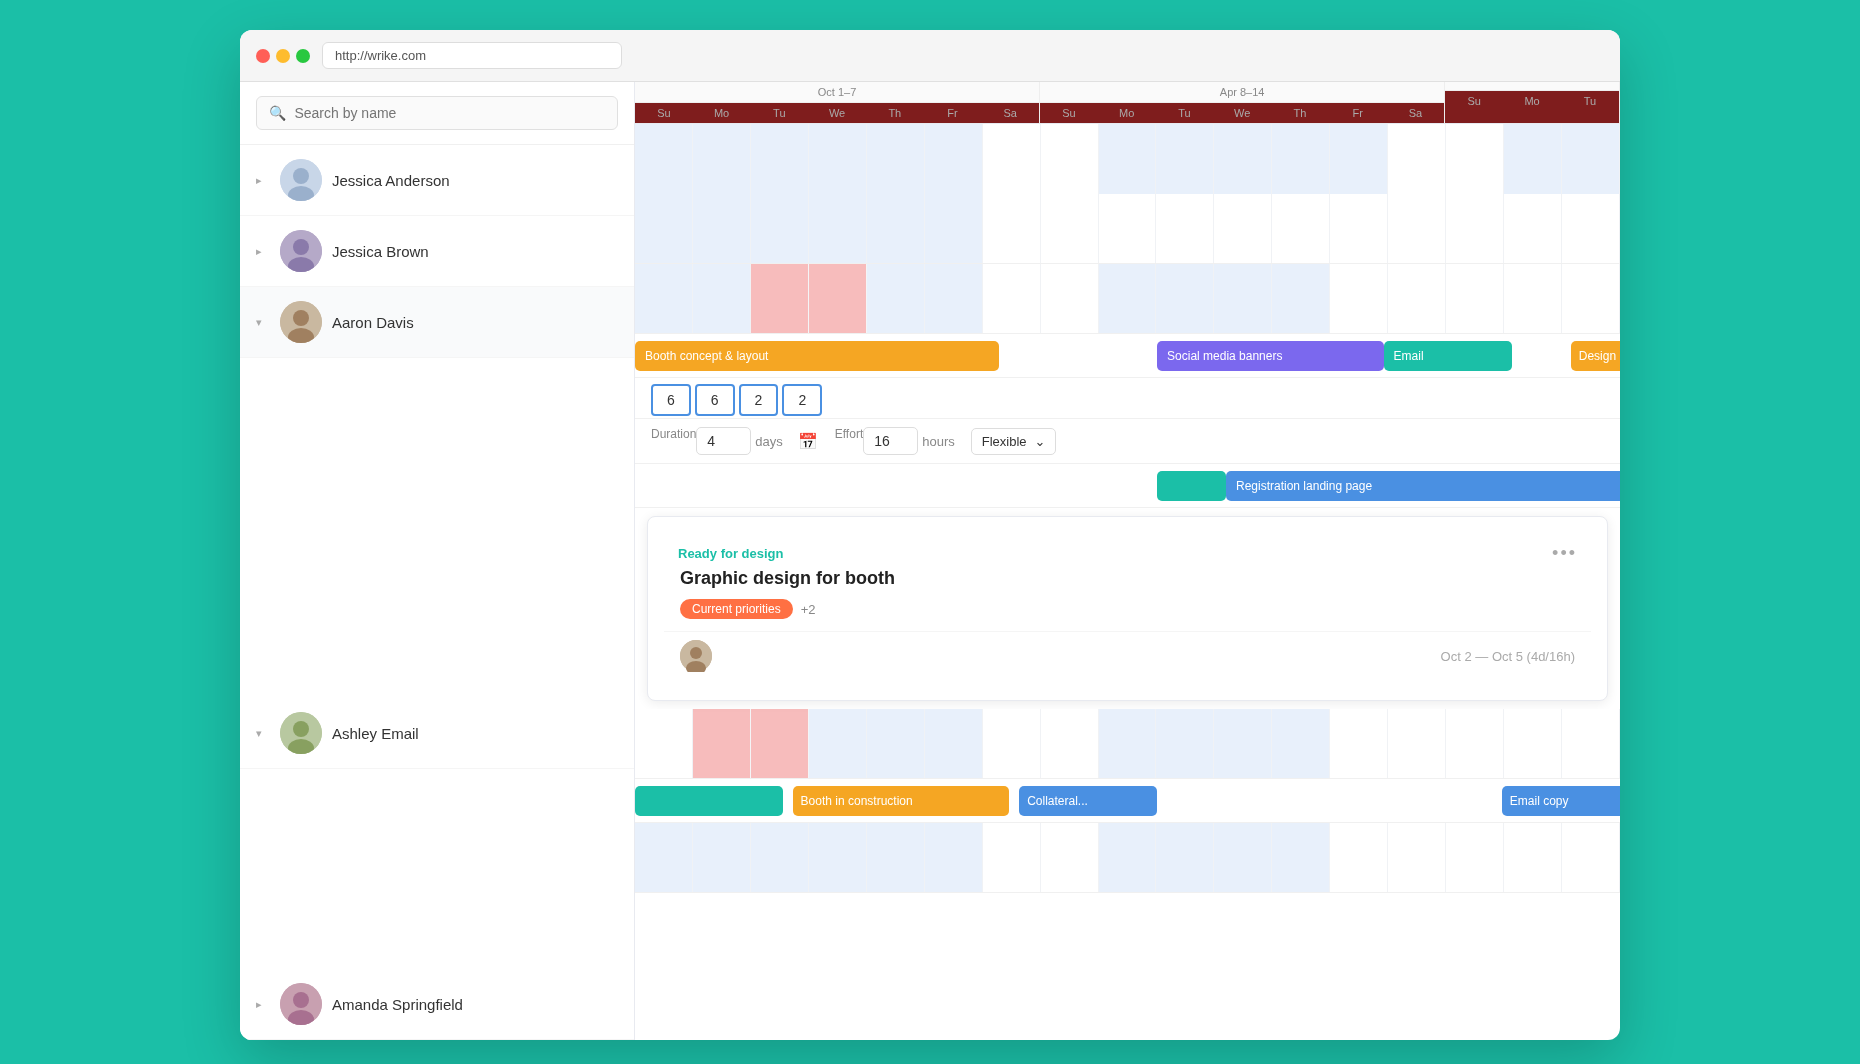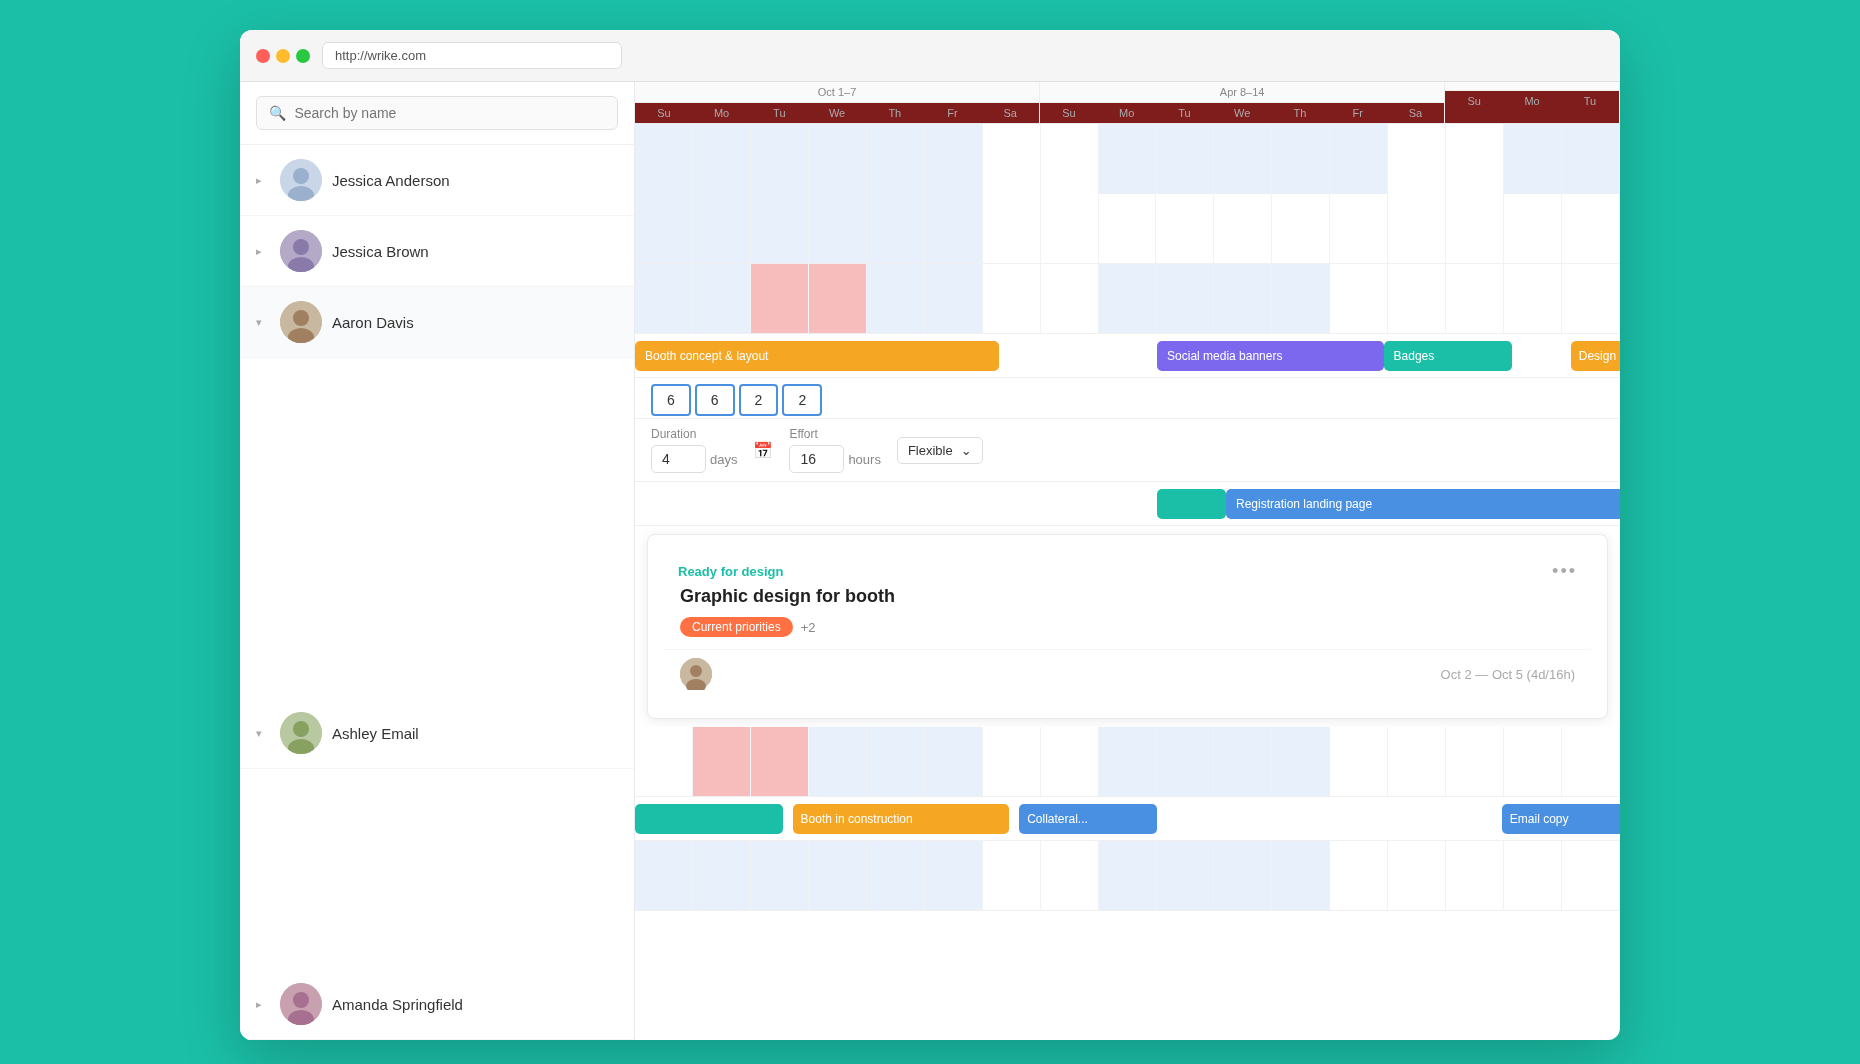--- a/index.html
+++ b/index.html
@@ -204,21 +204,21 @@
       display: flex; align-items: center; justify-content: center;
       font-size: 12px; color: #888;
     }
     .popup-date {
       font-size: 13px;
       color: #aaa;
     }
     .dur-label { font-size: 12px; color: #888; margin-bottom: 4px; }
     .dur-input-wrap {
       display: flex;
-      flex-direction: column;
+      flex-direction: row;
     }
     .dur-input {
       display: flex;
       align-items: center;
       gap: 4px;
     }
     .dur-box {
       border: 1px solid #ddd;
       border-radius: 5px;
       padding: 5px 10px;
@@ -485,21 +485,21 @@
 
             <div class="gantt-bar bar-yellow" style="left:0; width:37%; position:absolute; top:7px; height:30px; border-radius:5px; font-size:12px; padding:0 10px; display:flex; align-items:center;">
               <span>Booth concept &amp; layout</span>
             </div>
 
             <div class="gantt-bar bar-purple" style="left:53%; width:23%; position:absolute; top:7px; height:30px; border-radius:5px; font-size:12px; padding:0 10px; display:flex; align-items:center;">
               <span>Social media banners</span>
             </div>
 
             <div class="gantt-bar bar-teal" style="left:76%; width:13%; position:absolute; top:7px; height:30px; border-radius:5px; font-size:12px; padding:0 10px; display:flex; align-items:center;">
-              <span>Badges</span>
+              <span>Email</span>
             </div>
 
             <div class="gantt-bar bar-yellow" style="right:0; width:5%; position:absolute; top:7px; height:30px; border-radius:5px 0 0 5px; font-size:12px; padding:0 8px; display:flex; align-items:center;">
               <span>Design</span>
             </div>
           </div>
 
           <div style="padding:6px 16px 2px; border-bottom: 1px solid #f0f0f0; background:#fff;">
             <div class="capacity-row" style="padding:0; gap:4px;">
               <div class="cap-box">6</div>

